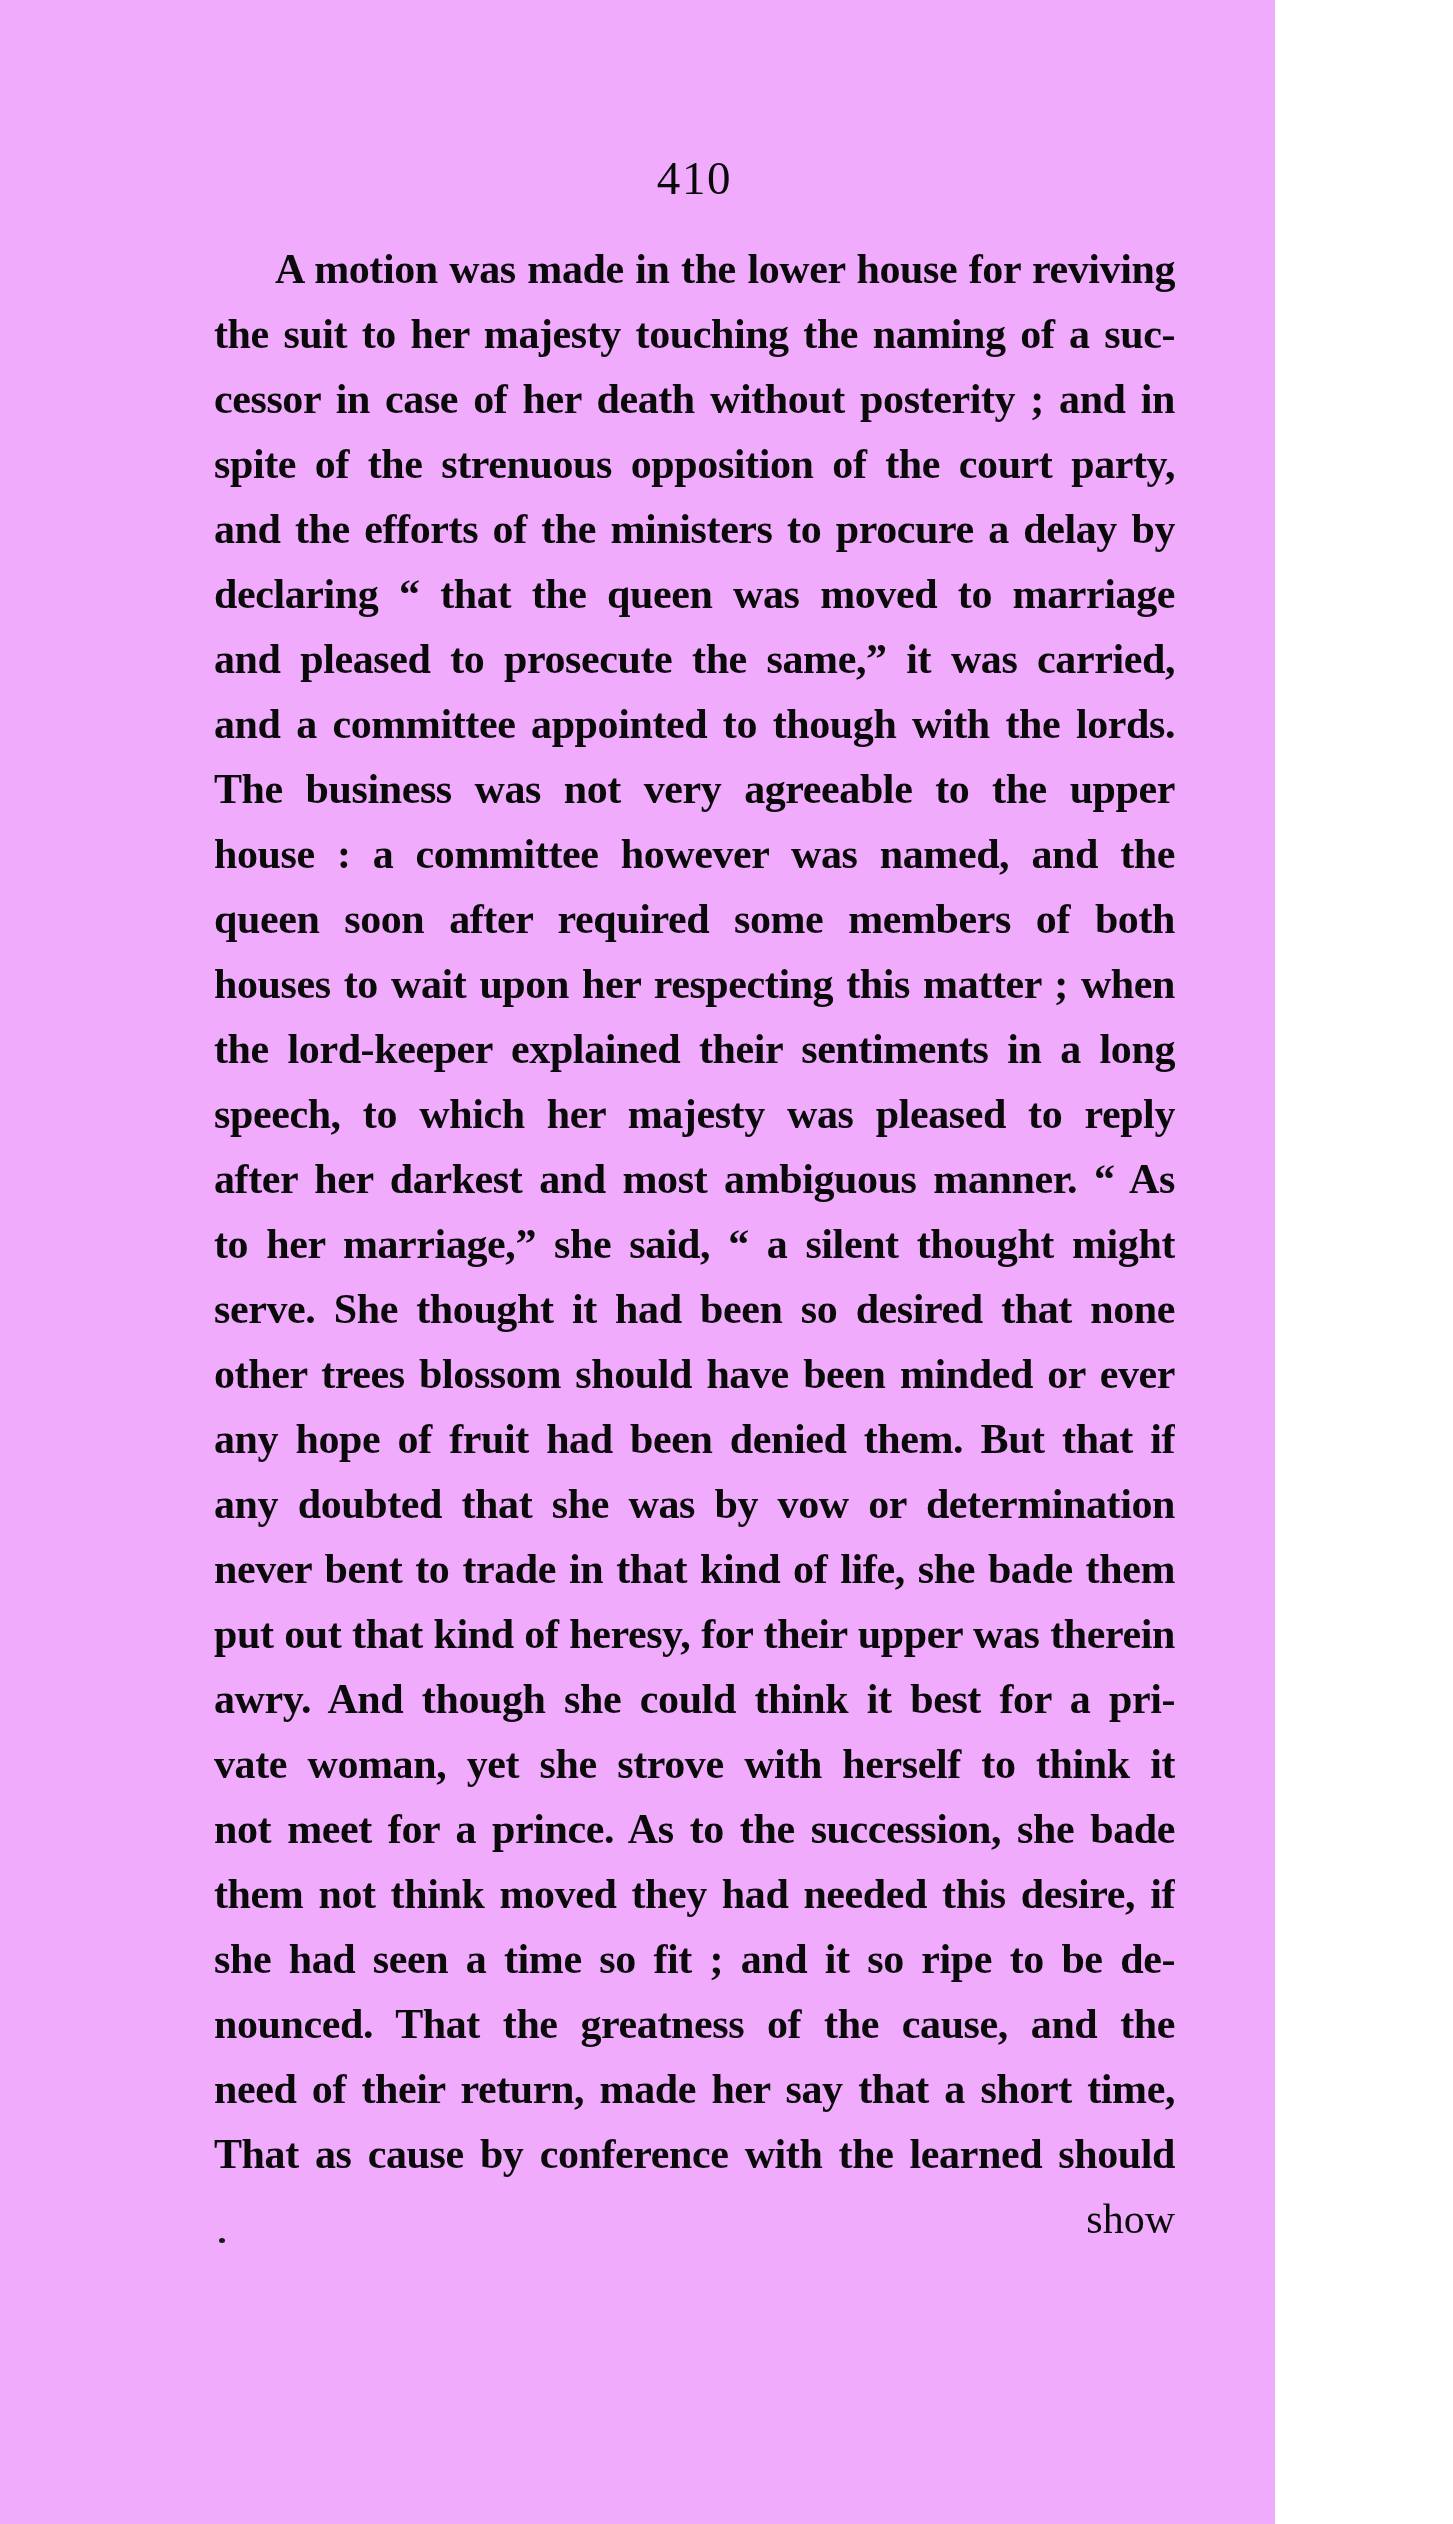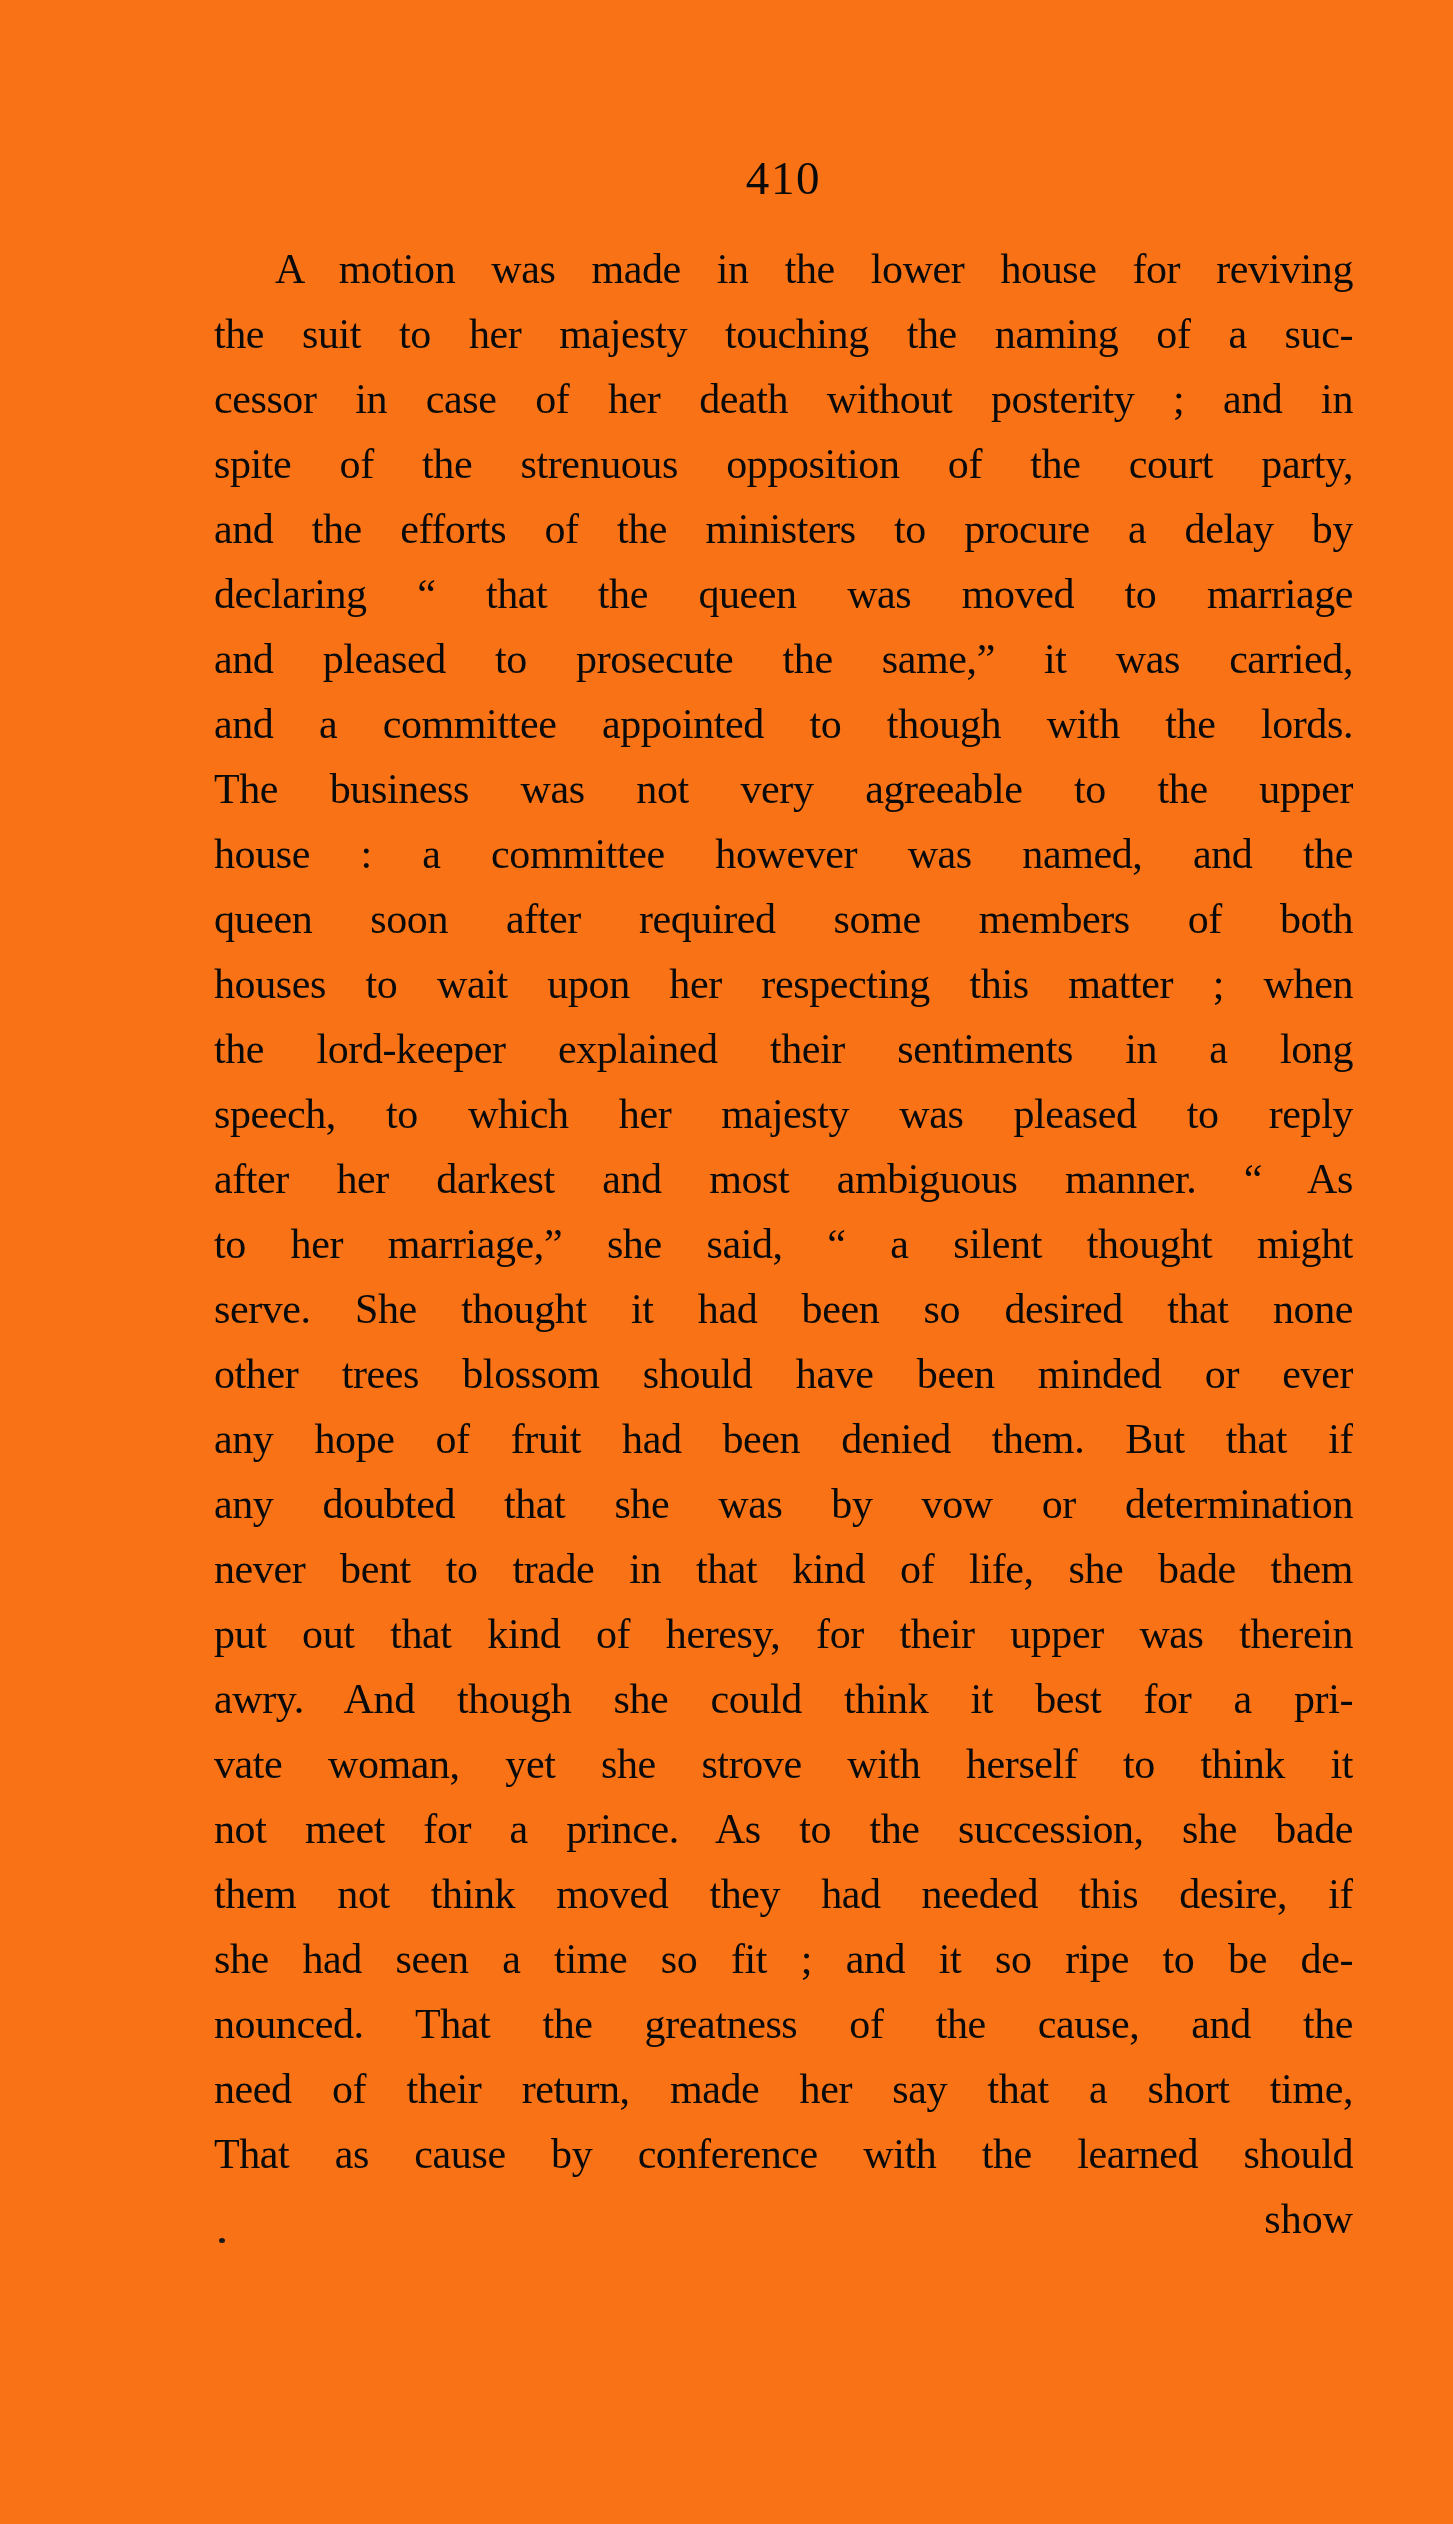--- a/index.html
+++ b/index.html
@@ -2,23 +2,23 @@
 <html style="font-size:13.6px"><head>
 <meta charset="utf-8">
 <style>
   html, body {
     margin: 0;
     padding: 0;
     background: #ffffff;
   }
   .scan-page {
     position: relative;
-    width: 1453px;
+    width: 1275px;
     height: 2525px;
-    background: #f97316;
+    background: #f0abfc;
     color: #0a0a0a;
     font-family: "Liberation Serif", "DejaVu Serif", serif;
     overflow: hidden;
   }
   .page-number {
     position: absolute;
     top: 151px;
     left: 214px;
     right: 100px;
     text-align: center;
@@ -32,20 +32,21 @@
     right: 100px;
   }
   .line {
     font-size: 42px;
     line-height: 65px;
     letter-spacing: -0.4px;
     white-space: nowrap;
     overflow: hidden;
     text-align: justify;
     text-align-last: justify;
+    font-weight: bold;
   }
   .line.indent-first {
     text-indent: 61px;
   }
   .catchword-line {
     font-size: 42px;
     line-height: 65px;
     text-align: left;
     text-align-last: right;
     white-space: nowrap;

